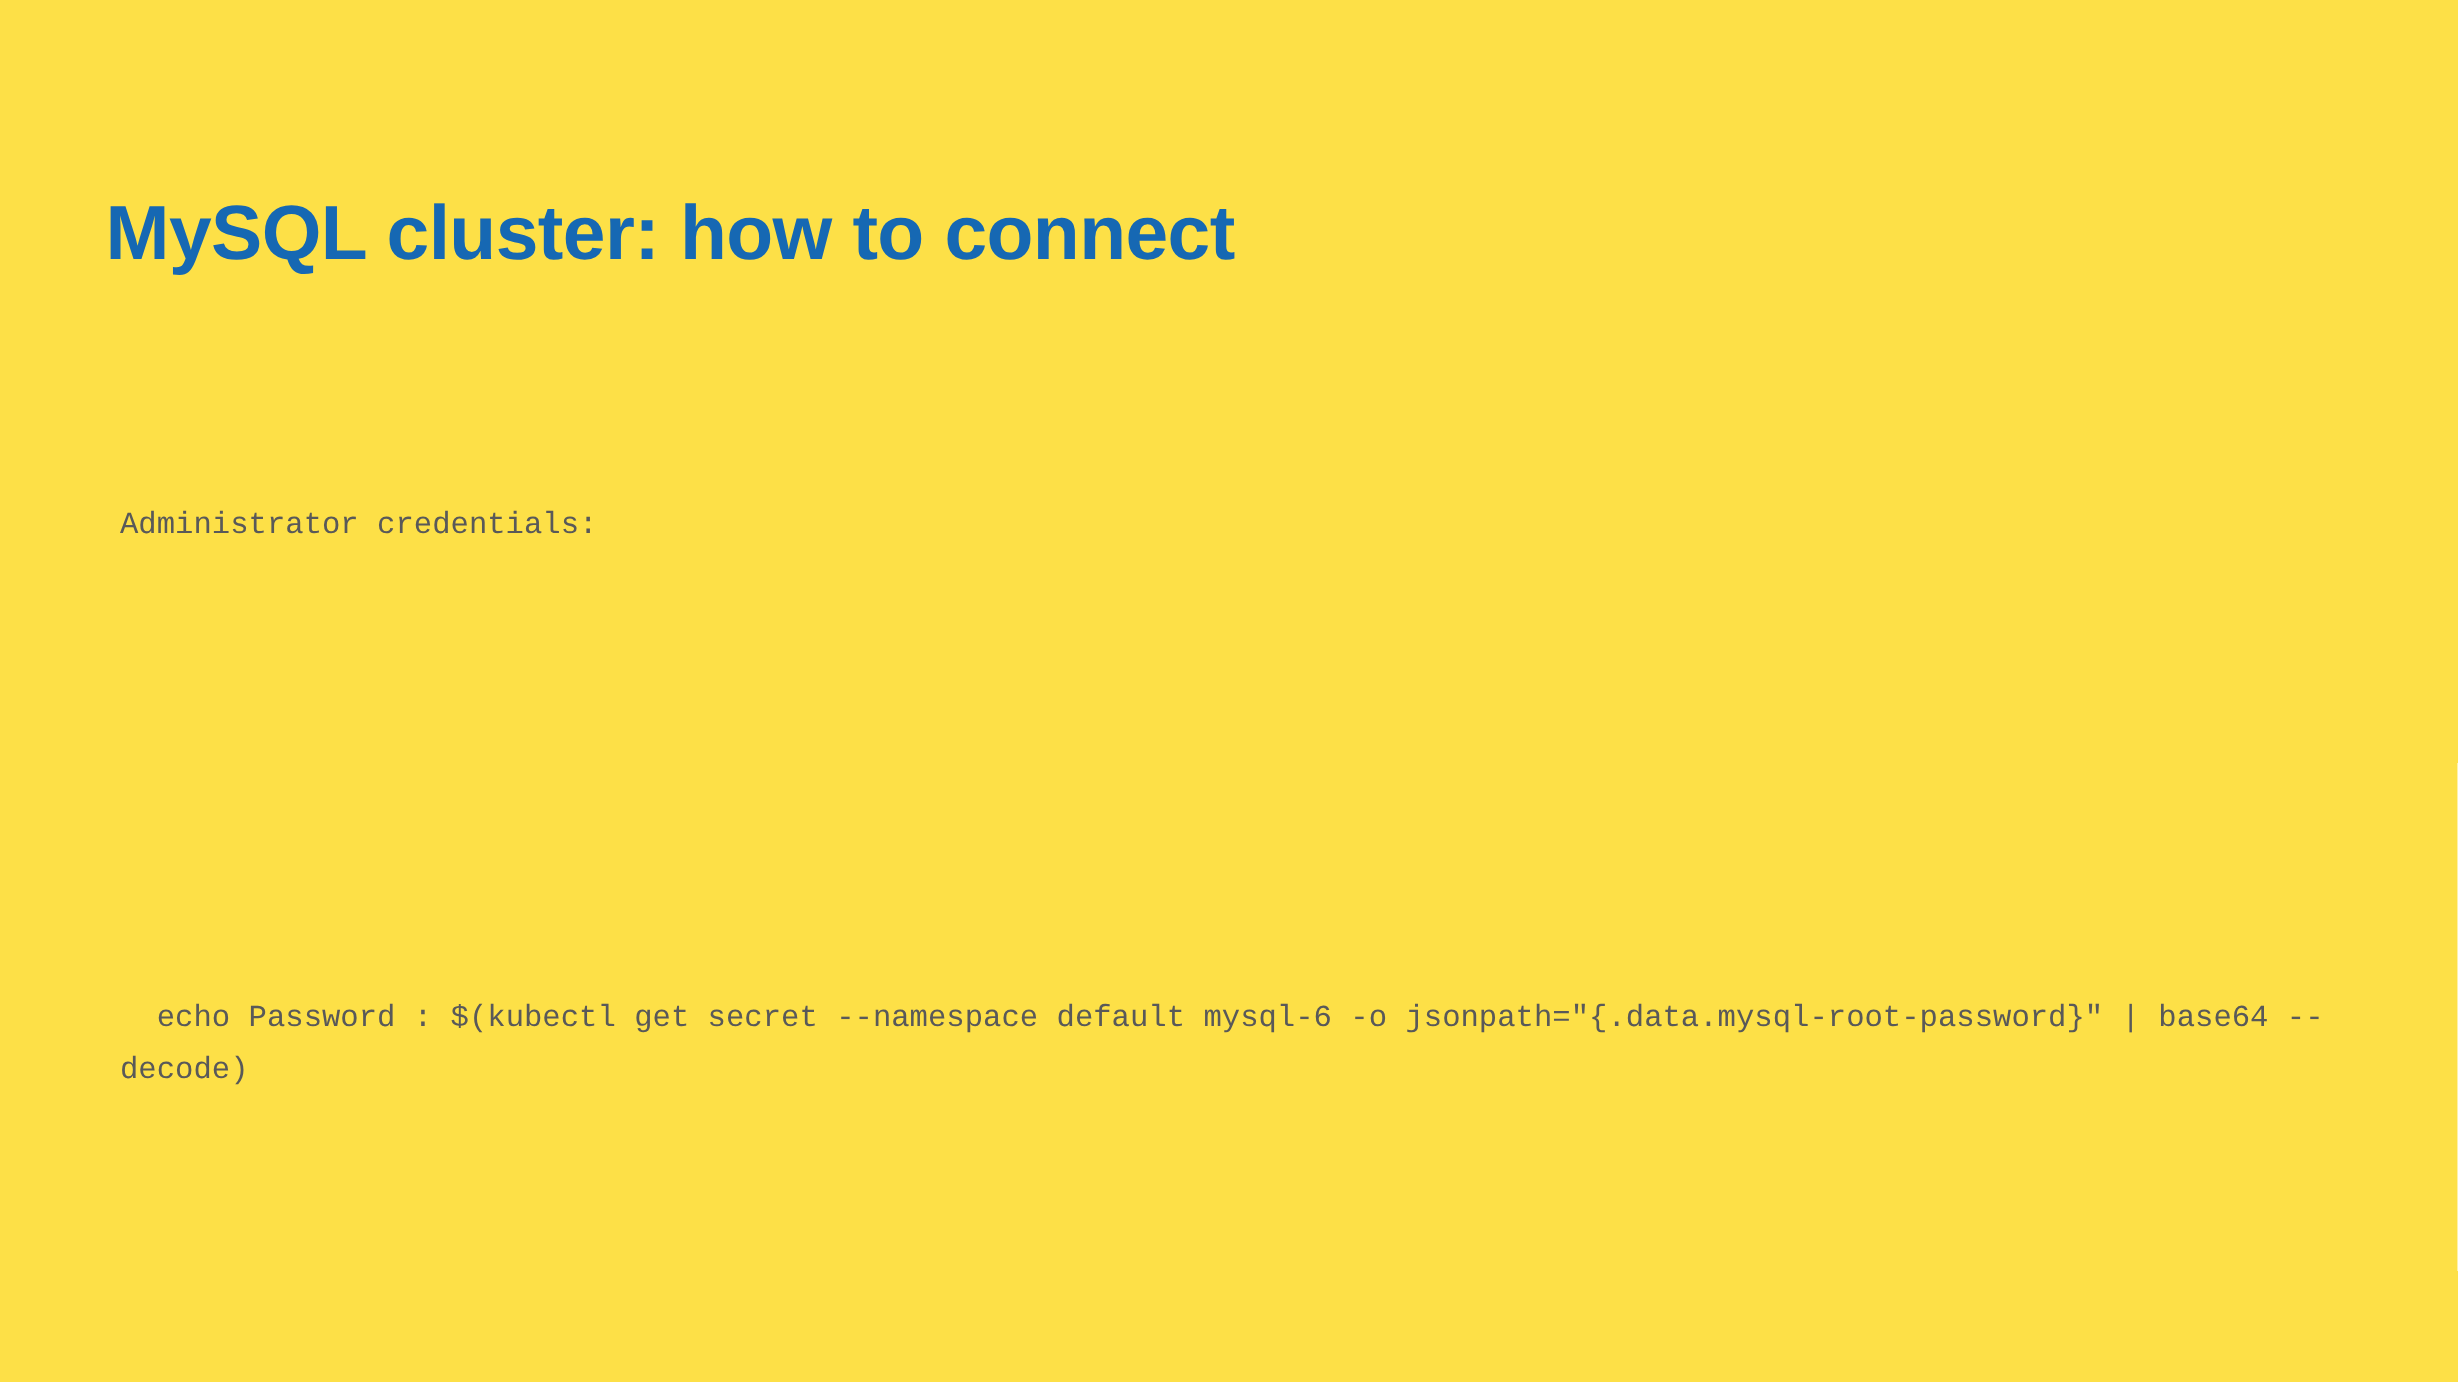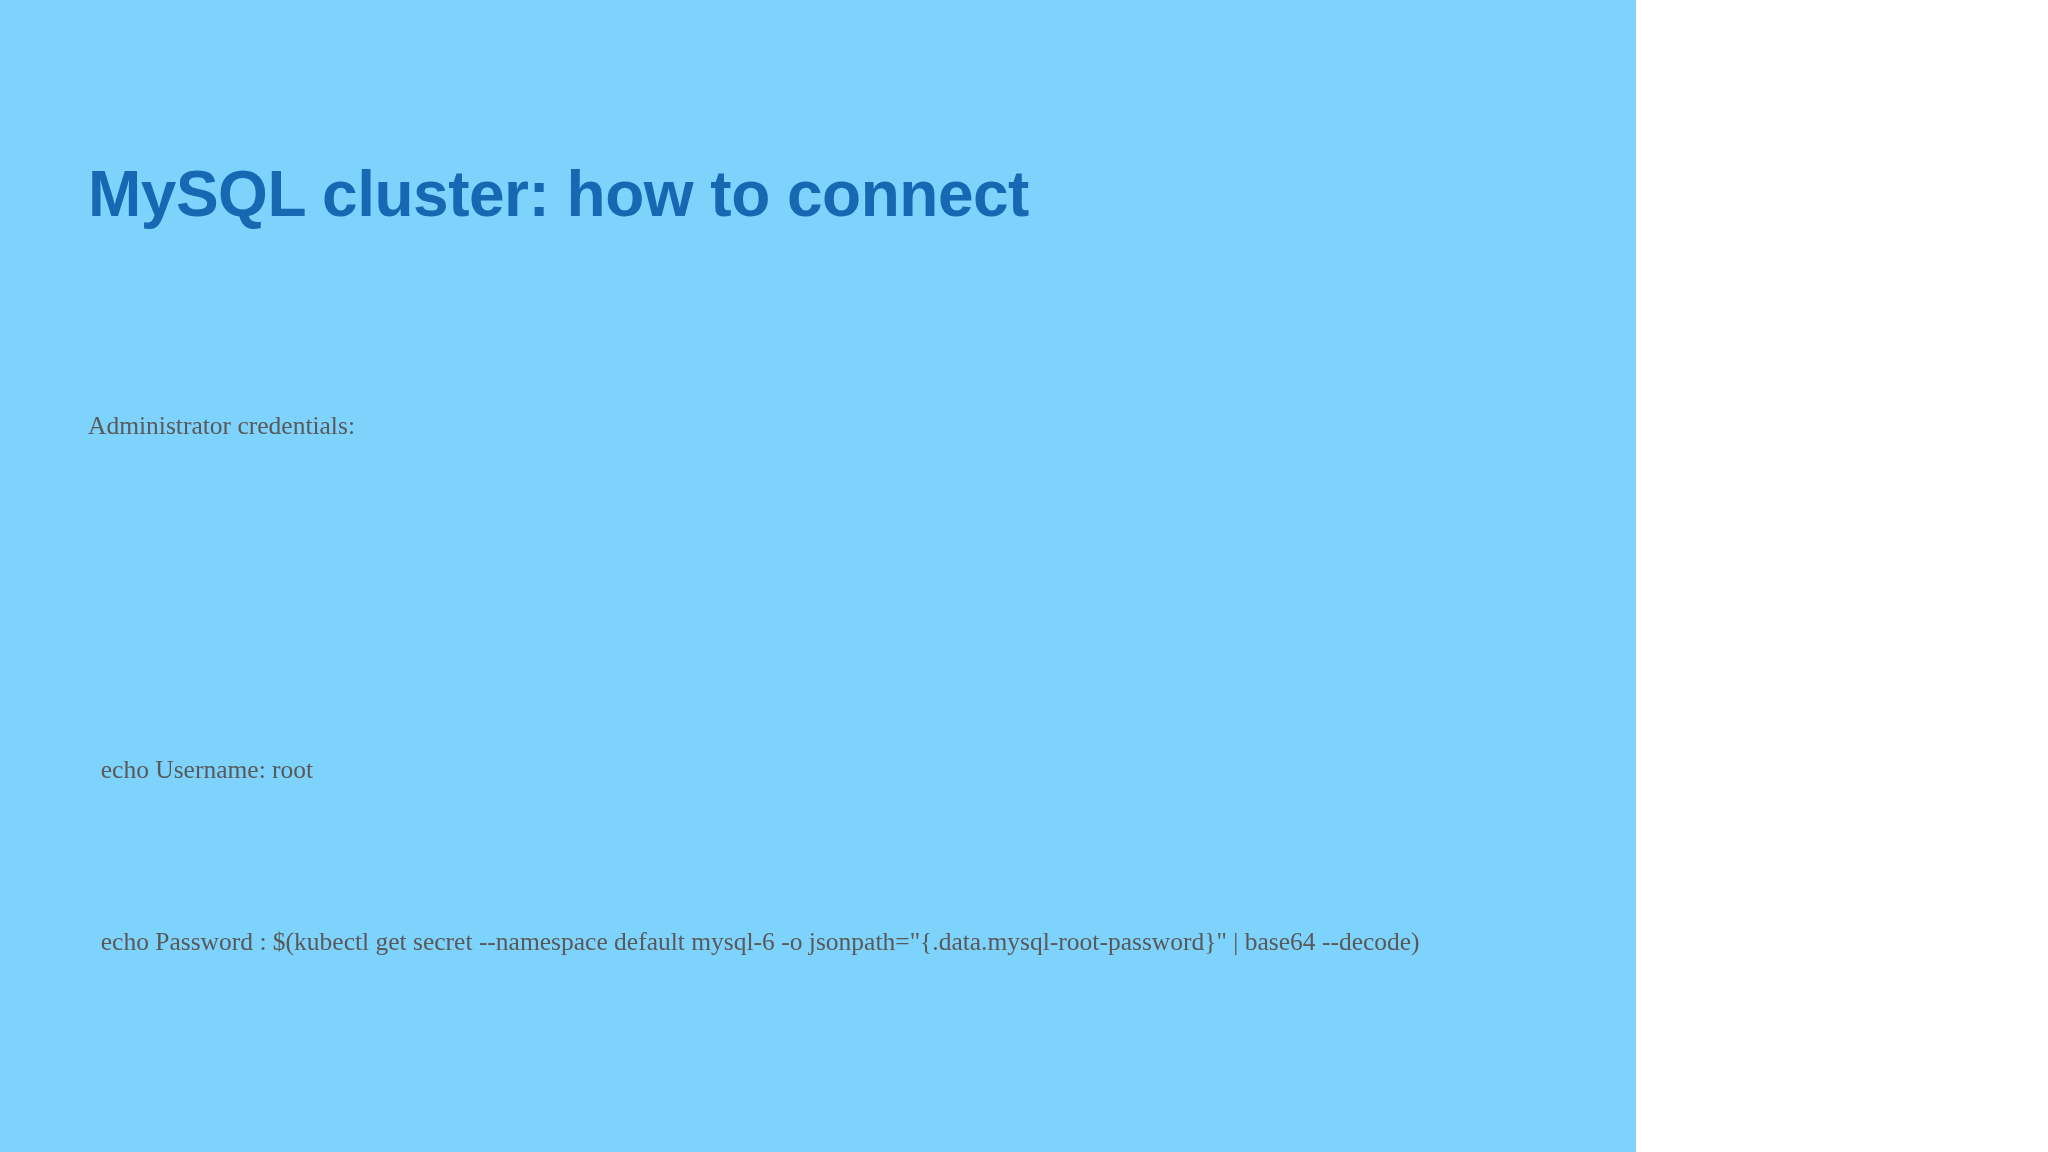--- a/index.html
+++ b/index.html
@@ -11,23 +11,23 @@
   body {
     width: 2048px;
     height: 1152px;
     overflow: hidden;
     font-family: "Liberation Sans", sans-serif;
     -webkit-font-smoothing: antialiased;
   }
 
   .slide {
     position: relative;
-    width: 1636px;
+    width: 2048px;
     height: 1152px;
-    background: #7dd3fc;
+    background: #fde047;
     box-sizing: border-box;
   }
 
   .slide-title {
     position: absolute;
     left: 88px;
     top: 118px;
     font-family: "Liberation Sans", sans-serif;
     font-weight: bold;
     font-size: 64px;
@@ -45,23 +45,23 @@
     font-family: "Liberation Mono", "DejaVu Sans Mono", monospace;
     font-size: 25.5px;
     line-height: 43px;
     color: #595959;
     white-space: pre-wrap;
     word-break: break-word;
   }
 
   .code-block {
     display: block;
-    margin: 0;
+    margin: 12px;
     padding: 0;
-    font-family: Liberation Serif, serif;
+    font-family: Liberation Mono, monospace;
     font-size: inherit;
     line-height: inherit;
     color: inherit;
     white-space: pre-wrap;
     word-break: break-word;
   }
 
   .blank-line {
     display: block;
     height: 43px;
@@ -73,21 +73,20 @@
 <div class="slide">
 
   <h1 class="slide-title">MySQL cluster: how to connect</h1>
 
   <div class="slide-body">
 
     <span class="code-block">Administrator credentials:</span>
 
     <span class="blank-line"></span>
 
-    <span class="code-block">  echo Username: root</span>
 
     <span class="code-block">  echo Password : $(kubectl get secret --namespace default mysql-6 -o jsonpath="{.data.mysql-root-password}" | base64 --decode)</span>
 
     <span class="blank-line"></span>
 
     
 
     
 
     

